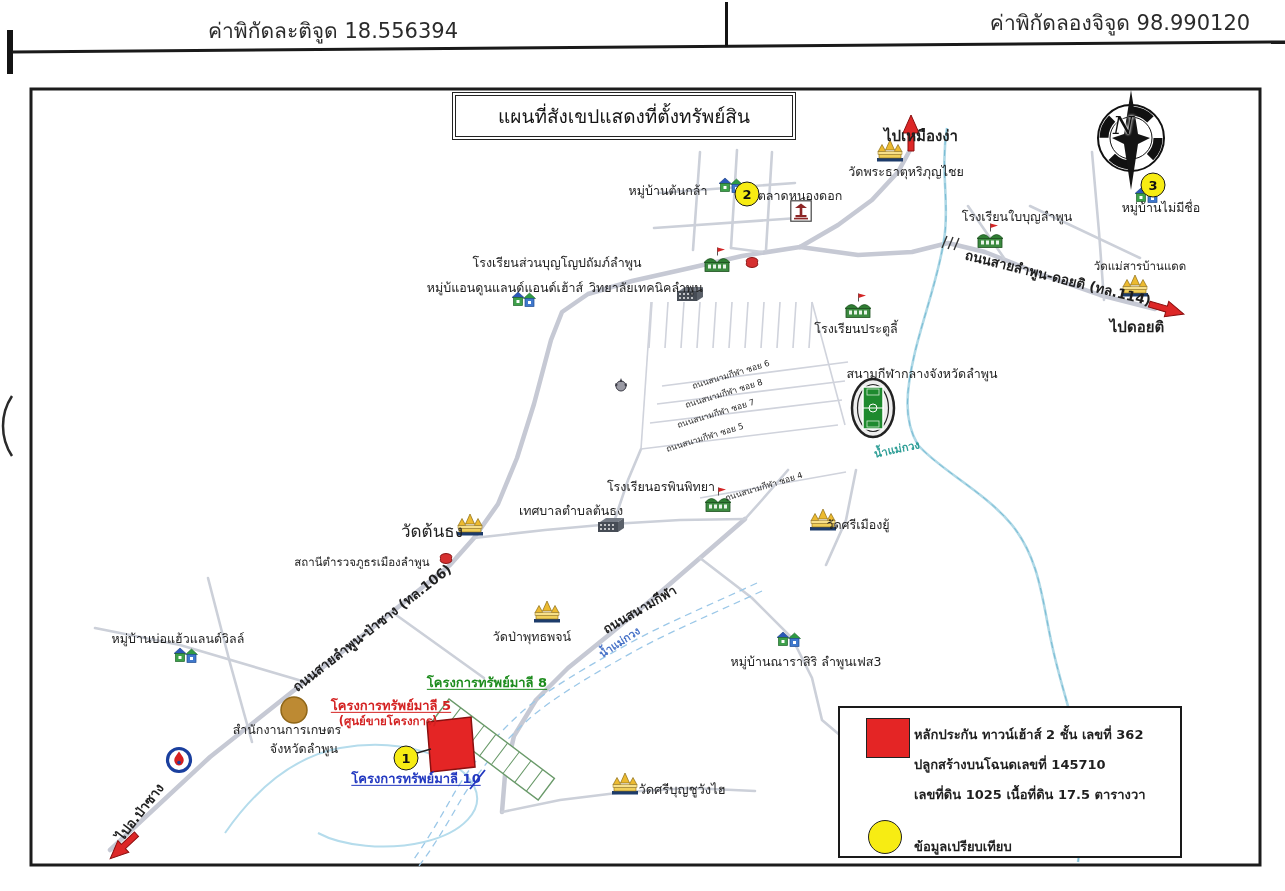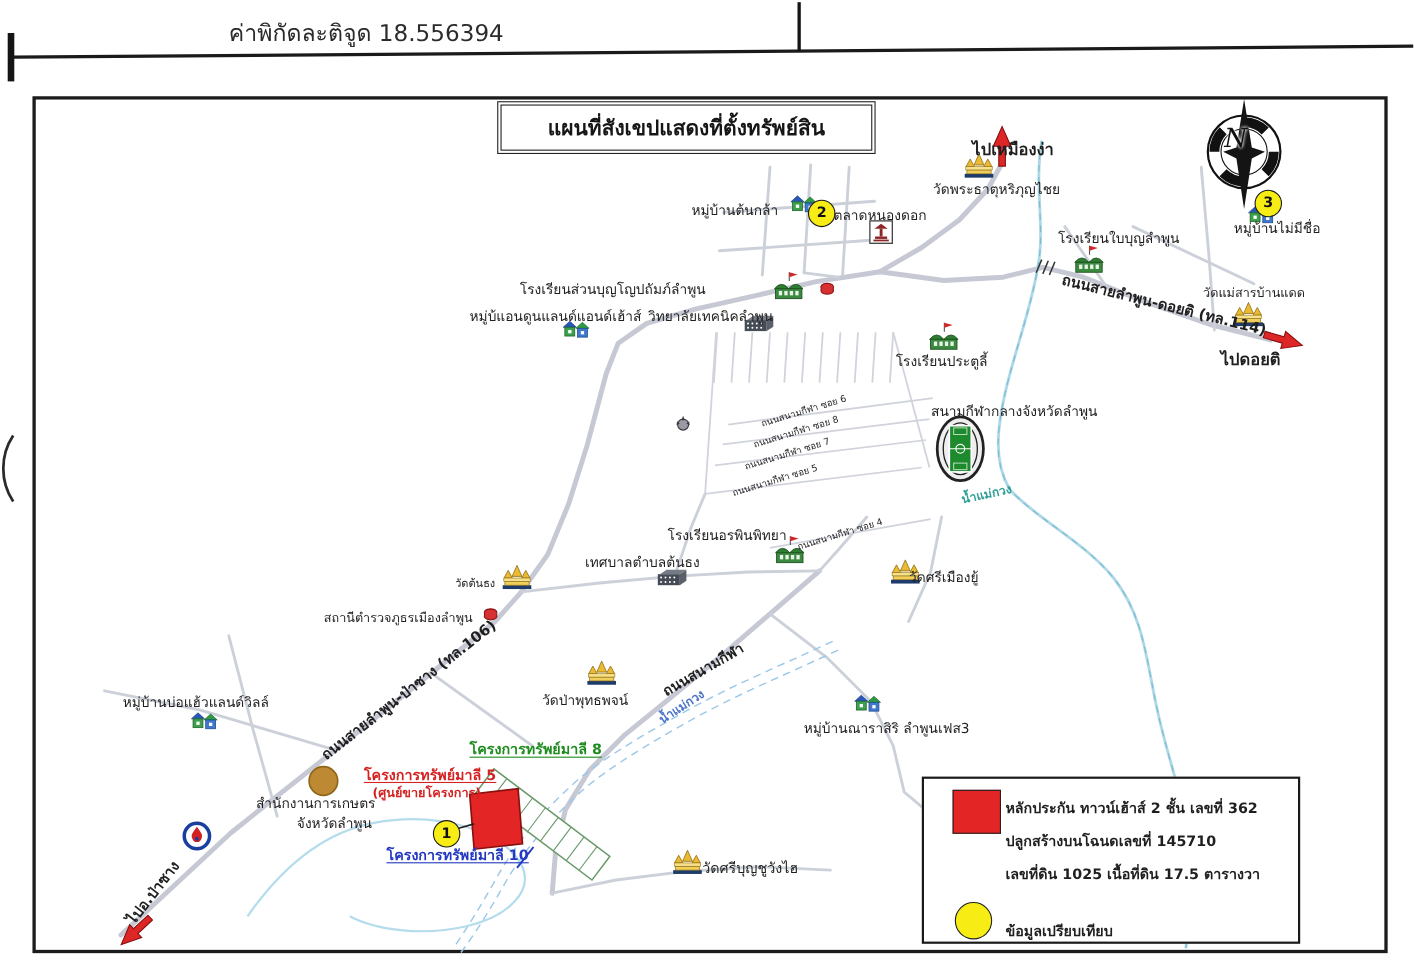--- a/index.html
+++ b/index.html
@@ -10,21 +10,21 @@
   #label-layer  { position:absolute; left:0; top:0; width:100%; height:100%; z-index:3; pointer-events:none; }
   .hdr-text { position:absolute; transform:translate(-50%,-50%); font-size:21px; color:#2b2b2b; white-space:nowrap; z-index:4; }
   .hdr-divider { position:absolute; left:725px; top:2px; width:3px; height:45px; background:#141414; z-index:4; }
   .map-label { position:absolute; white-space:nowrap; color:#1f1f1f; line-height:1.1; text-align:center; }
   .marker { position:absolute; }
   .badge { width:25px; height:25px; border-radius:50%; background:#f7ec13; border:1.6px solid #1a1a1a;
            display:flex; align-items:center; justify-content:center; font-size:13px; font-weight:bold; color:#111; }
   .map-title-box { position:absolute; left:455px; top:95px; width:338px; height:42px; z-index:5;
            border:1.5px solid #222; outline:1px solid #222; outline-offset:2px; background:#fff;
            display:flex; align-items:center; justify-content:center; }
-  .map-title-box span { font-size:19px; font-weight:bold; color:#161616; white-space:nowrap; }
+  .map-title-box span { font-size:19px; font-weight:normal; color:#161616; white-space:nowrap; }
   .compass { position:absolute; left:1086px; top:88px; width:90px; height:105px; z-index:5; }
   .compass-n { position:absolute; left:27px; top:24px; font-family:"DejaVu Serif",serif; font-style:italic;
            font-size:24px; color:#101010; text-shadow:0 0 3px #fff,0 0 3px #fff; }
   .legend { position:absolute; left:838px; top:706px; width:344px; height:152px; background:#fff;
            border:2px solid #1a1a1a; z-index:5; }
   .legend-line { position:absolute; left:74px; font-size:13px; font-weight:bold; color:#1f1f1f; white-space:nowrap; }
   .legend-red { position:absolute; left:26px; top:10px; width:44px; height:40px; background:#e42525; border:1.5px solid #222; }
   .legend-yellow { position:absolute; left:28px; top:112px; width:34px; height:34px; border-radius:50%;
            background:#f7ec13; border:1.5px solid #222; }
 </style>
@@ -334,22 +334,22 @@
       <span class="map-label" style="left: 646px; top: 288px; font-size: 12.5px; transform: translate(-50%, -50%) rotate(0deg);">วิทยาลัยเทคนิคลำพูน</span>
       <span class="map-label" style="left: 505px; top: 288px; font-size: 12.5px; transform: translate(-50%, -50%) rotate(0deg);">หมู่บ้แอนดูนแลนด์แอนด์เฮ้าส์</span>
       <span class="map-label" style="left: 856px; top: 329px; font-size: 12.5px; transform: translate(-50%, -50%) rotate(0deg);">โรงเรียนประตูลี้</span>
       <span class="map-label" style="left: 922px; top: 374px; font-size: 12.5px; transform: translate(-50%, -50%) rotate(0deg);">สนามกีฬากลางจังหวัดลำพูน</span>
       <span class="map-label" style="left: 731px; top: 375px; font-size: 8.5px; transform: translate(-50%, -50%) rotate(-17deg);">ถนนสนามกีฬา ซอย 6</span>
       <span class="map-label" style="left: 724px; top: 394px; font-size: 8.5px; transform: translate(-50%, -50%) rotate(-17deg);">ถนนสนามกีฬา ซอย 8</span>
       <span class="map-label" style="left: 716px; top: 414px; font-size: 8.5px; transform: translate(-50%, -50%) rotate(-17deg);">ถนนสนามกีฬา ซอย 7</span>
       <span class="map-label" style="left: 705px; top: 438px; font-size: 8.5px; transform: translate(-50%, -50%) rotate(-17deg);">ถนนสนามกีฬา ซอย 5</span>
       <span class="map-label" style="left: 764px; top: 487px; font-size: 8.5px; transform: translate(-50%, -50%) rotate(-17deg);">ถนนสนามกีฬา ซอย 4</span>
       <span class="map-label" style="left: 661px; top: 487px; font-size: 12.5px; transform: translate(-50%, -50%) rotate(0deg);">โรงเรียนอรพินพิทยา</span>
-      <span class="map-label" style="left: 571px; top: 511px; font-size: 12.5px; transform: translate(-50%, -50%) rotate(0deg); margin-left: 13px;">เทศบาลตำบลต้นธง</span>
-      <span class="map-label" style="left: 432px; top: 531px; font-size: 10px; transform: translate(-50%, -50%) rotate(0deg);">วัดต้นธง</span>
+      <span class="map-label" style="left: 571px; top: 511px; font-size: 12.5px; transform: translate(-50%, -50%) rotate(0deg);">เทศบาลตำบลต้นธง</span>
+      <span class="map-label" style="left: 432px; top: 531px; font-size: 17px; transform: translate(-50%, -50%) rotate(0deg);">วัดต้นธง</span>
       <span class="map-label" style="left: 362px; top: 562px; font-size: 11.5px; transform: translate(-50%, -50%) rotate(0deg);">สถานีตำรวจภูธรเมืองลำพูน</span>
       <span class="map-label" style="left: 372px; top: 628px; font-size: 13.5px; font-weight: 700; transform: translate(-50%, -50%) rotate(-38deg);">ถนนสายลำพูน-ป่าซาง (ทล.106)</span>
       <span class="map-label" style="left: 532px; top: 637px; font-size: 12.5px; transform: translate(-50%, -50%) rotate(0deg);">วัดป่าพุทธพจน์</span>
       <span class="map-label" style="left: 640px; top: 610px; font-size: 13px; font-weight: 700; transform: translate(-50%, -50%) rotate(-30deg);">ถนนสนามกีฬา</span>
       <span class="map-label" style="left: 620px; top: 643px; font-size: 11px; font-weight: 700; color: rgb(74, 116, 200); transform: translate(-50%, -50%) rotate(-33deg);">น้ำแม่กวง</span>
       <span class="map-label" style="left: 897px; top: 450px; font-size: 11px; font-weight: 700; color: rgb(46, 158, 150); transform: translate(-50%, -50%) rotate(-12deg);">น้ำแม่กวง</span>
       <span class="map-label" style="left: 178px; top: 639px; font-size: 12.5px; transform: translate(-50%, -50%) rotate(0deg);">หมู่บ้านบ่อแฮ้วแลนด์วิลล์</span>
       <span class="map-label" style="left: 806px; top: 662px; font-size: 12.5px; transform: translate(-50%, -50%) rotate(0deg);">หมู่บ้านณาราสิริ ลำพูนเฟส3</span>
       <span class="map-label" style="left: 858px; top: 525px; font-size: 12.5px; transform: translate(-50%, -50%) rotate(0deg);">วัดศรีเมืองยู้</span>
       <span class="map-label" style="left: 287px; top: 730px; font-size: 12.5px; transform: translate(-50%, -50%) rotate(0deg);">สำนักงานการเกษตร</span>
@@ -357,20 +357,21 @@
       <span class="map-label" style="left: 140px; top: 812px; font-size: 13.5px; font-weight: 700; transform: translate(-50%, -50%) rotate(-52deg);">ไปอ.ป่าซาง</span>
       <span class="map-label" style="left: 487px; top: 683px; font-size: 13px; font-weight: 700; color: rgb(30, 140, 30); text-decoration: underline; text-underline-offset: 2px; transform: translate(-50%, -50%) rotate(0deg);">โครงการทรัพย์มาลี 8</span>
       <span class="map-label" style="left: 391px; top: 706px; font-size: 13px; font-weight: 700; color: rgb(212, 34, 34); text-decoration: underline; text-underline-offset: 2px; transform: translate(-50%, -50%) rotate(0deg);">โครงการทรัพย์มาลี 5</span>
       <span class="map-label" style="left: 388px; top: 721px; font-size: 11.5px; font-weight: 700; color: rgb(212, 34, 34); transform: translate(-50%, -50%) rotate(0deg);">(ศูนย์ขายโครงการ)</span>
       <span class="map-label" style="left: 416px; top: 779px; font-size: 13px; font-weight: 700; color: rgb(34, 56, 192); text-decoration: underline; text-underline-offset: 2px; transform: translate(-50%, -50%) rotate(0deg);">โครงการทรัพย์มาลี 10</span>
       <span class="map-label" style="left: 682px; top: 790px; font-size: 13px; transform: translate(-50%, -50%) rotate(0deg); font-family: Liberation Serif, serif;">วัดศรีบุญชูวังไฮ</span>
     </div>
 
   <div class="hdr-text" style="left:333px; top:30px;">ค่าพิกัดละติจูด 18.556394</div>
   <div class="hdr-divider"></div>
+  <div class="hdr-text" style="left:1120px; top:22px;">ค่าพิกัดลองจิจูด 98.990120</div>
 
   <div class="map-title-box">
     <span>แผนที่สังเขปแสดงที่ตั้งทรัพย์สิน</span>
   </div>
 
   <div class="compass">
     <svg width="90" height="105" viewBox="0 0 90 105">
       <circle cx="45" cy="50" r="33" fill="#ffffff" stroke="#111" stroke-width="2"></circle>
       <circle cx="45" cy="50" r="27" fill="none" stroke="#111" stroke-width="9" stroke-dasharray="21.2 21.2"></circle>
       <circle cx="45" cy="50" r="21" fill="#ffffff" stroke="#111" stroke-width="1"></circle>

